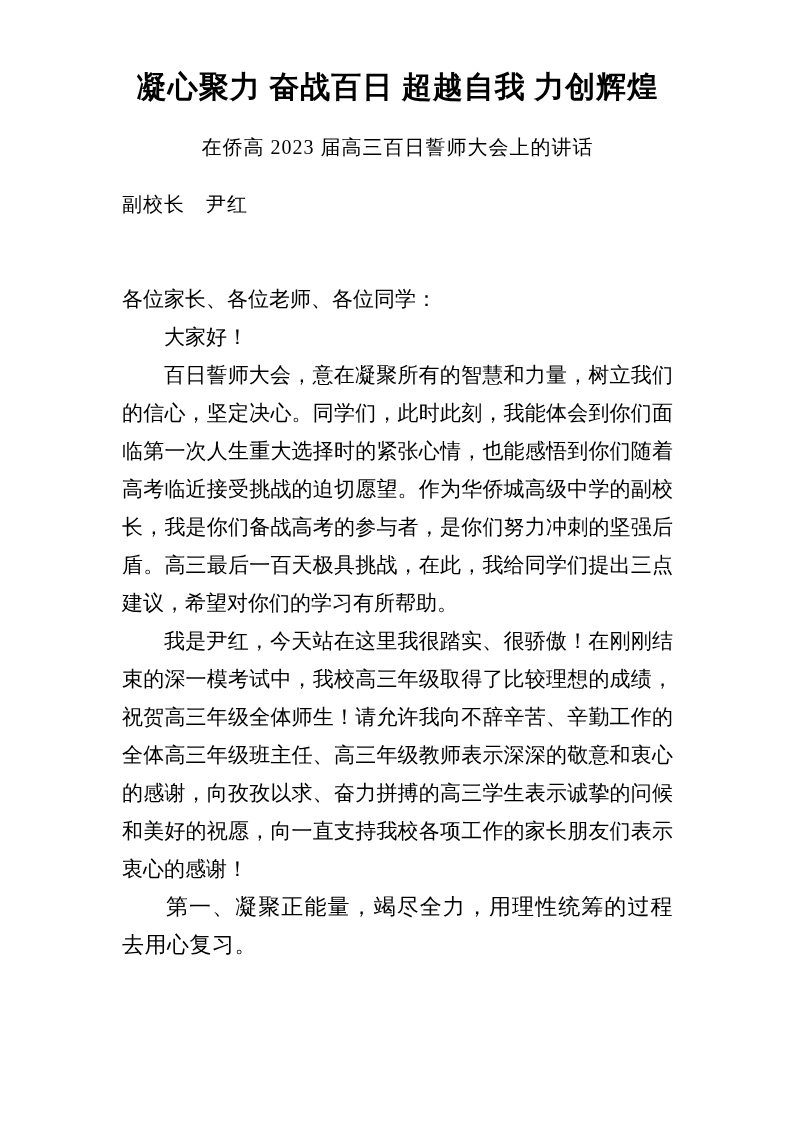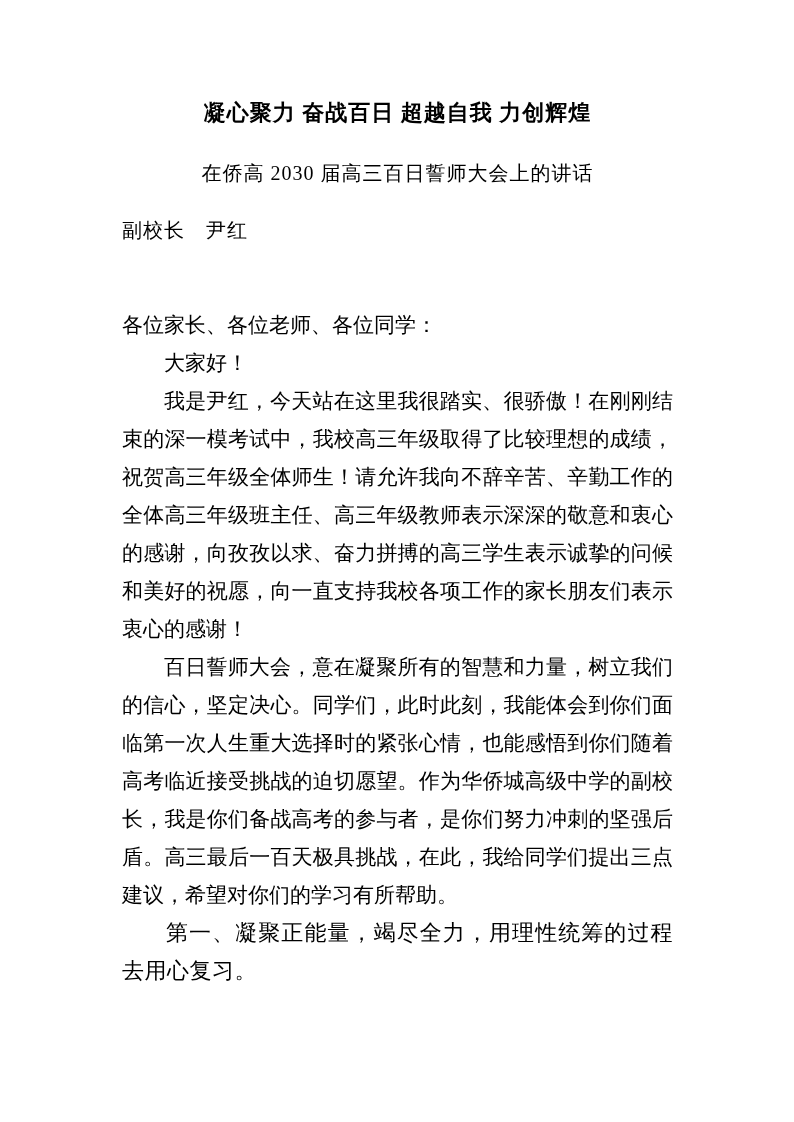--- a/index.html
+++ b/index.html
@@ -14,22 +14,22 @@
     margin: 0 auto;
     background: #ffffff;
     color: #000000;
     overflow: hidden;
     font-family: "Liberation Serif", serif;
   }
   .content {
     padding: 0 121px 0 122px; 
   }
   .doc-title {
-    margin: 95px 0 0 0;
-    font-size: 22px;
+    margin: 69px 0 0 0;
+    font-size: 30px;
     line-height: 36px;
     font-weight: bold;
     text-align: center;
     white-space: nowrap;
     letter-spacing: 1px;
     font-family: "Liberation Serif", serif;
   }
   .doc-subtitle {
     margin: 30px 0 0 0;
     font-size: 20px;
@@ -68,31 +68,31 @@
   }
 </style>
 </head>
 <body>
 
 <div class="page">
   <div class="content">
 
     <h1 class="doc-title">凝心聚力 奋战百日 超越自我 力创辉煌</h1>
 
-    <h2 class="doc-subtitle">在侨高 2030 届高三百日誓师大会上的讲话</h2>
+    <h2 class="doc-subtitle">在侨高 2023 届高三百日誓师大会上的讲话</h2>
 
     <div class="doc-byline">副校长　尹红</div>
 
     <div class="doc-body">
 
       <p>各位家长、各位老师、各位同学：</p>
 
       <p class="para-indent">大家好！</p>
 
+      <p class="para-indent">百日誓师大会，意在凝聚所有的智慧和力量，树立我们的信心，坚定决心。同学们，此时此刻，我能体会到你们面临第一次人生重大选择时的紧张心情，也能感悟到你们随着高考临近接受挑战的迫切愿望。作为华侨城高级中学的副校长，我是你们备战高考的参与者，是你们努力冲刺的坚强后盾。高三最后一百天极具挑战，在此，我给同学们提出三点建议，希望对你们的学习有所帮助。</p>
+
       <p class="para-indent">我是尹红，今天站在这里我很踏实、很骄傲！在刚刚结束的深一模考试中，我校高三年级取得了比较理想的成绩， 祝贺高三年级全体师生！请允许我向不辞辛苦、辛勤工作的全体高三年级班主任、高三年级教师表示深深的敬意和衷心的感谢，向孜孜以求、奋力拼搏的高三学生表示诚挚的问候和美好的祝愿，向一直支持我校各项工作的家长朋友们表示衷心的感谢！</p>
-
-      <p class="para-indent">百日誓师大会，意在凝聚所有的智慧和力量，树立我们的信心，坚定决心。同学们，此时此刻，我能体会到你们面临第一次人生重大选择时的紧张心情，也能感悟到你们随着高考临近接受挑战的迫切愿望。作为华侨城高级中学的副校长，我是你们备战高考的参与者，是你们努力冲刺的坚强后盾。高三最后一百天极具挑战，在此，我给同学们提出三点建议，希望对你们的学习有所帮助。</p>
 
       <p class="para-indent para-emphasis">第一、凝聚正能量，竭尽全力，用理性统筹的过程去用心复习。</p>
 
     </div>
   </div>
 </div>
 
 </body></html>

